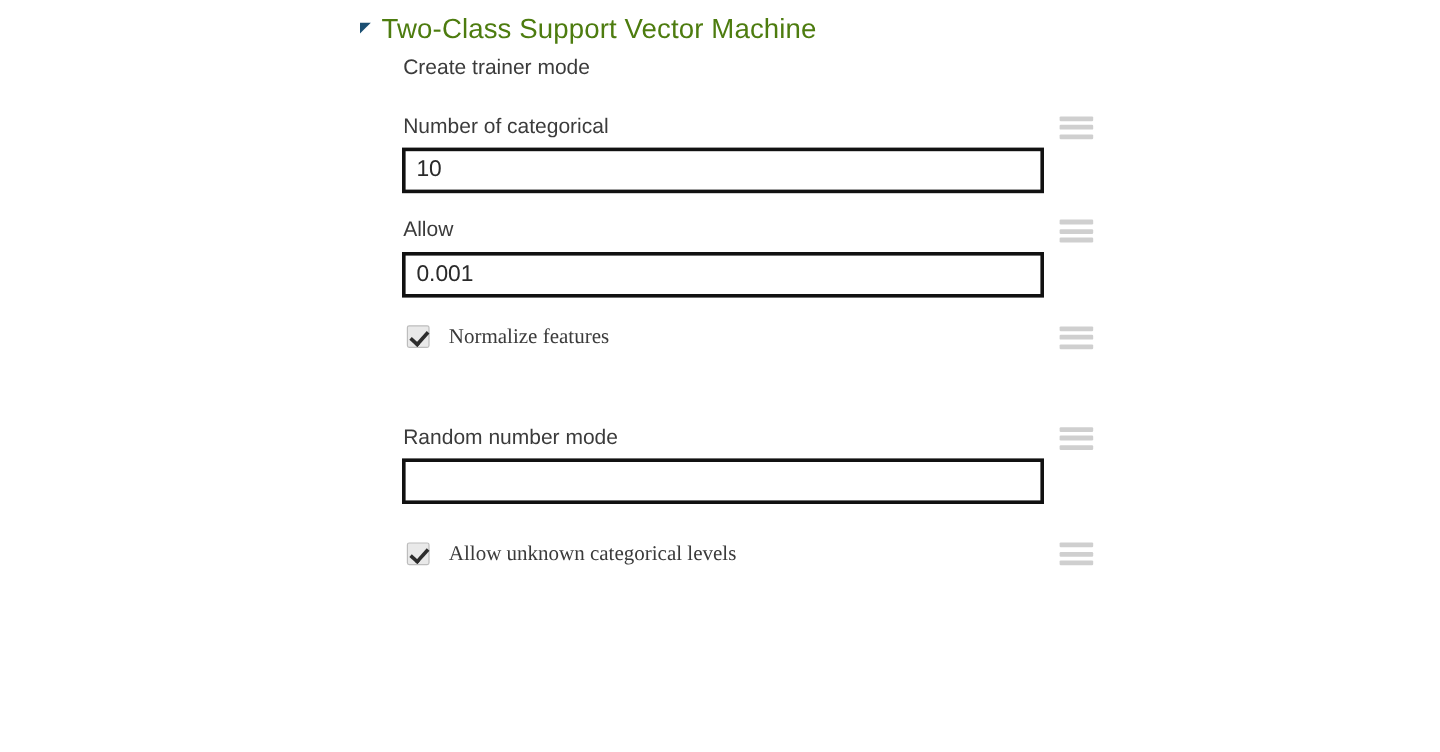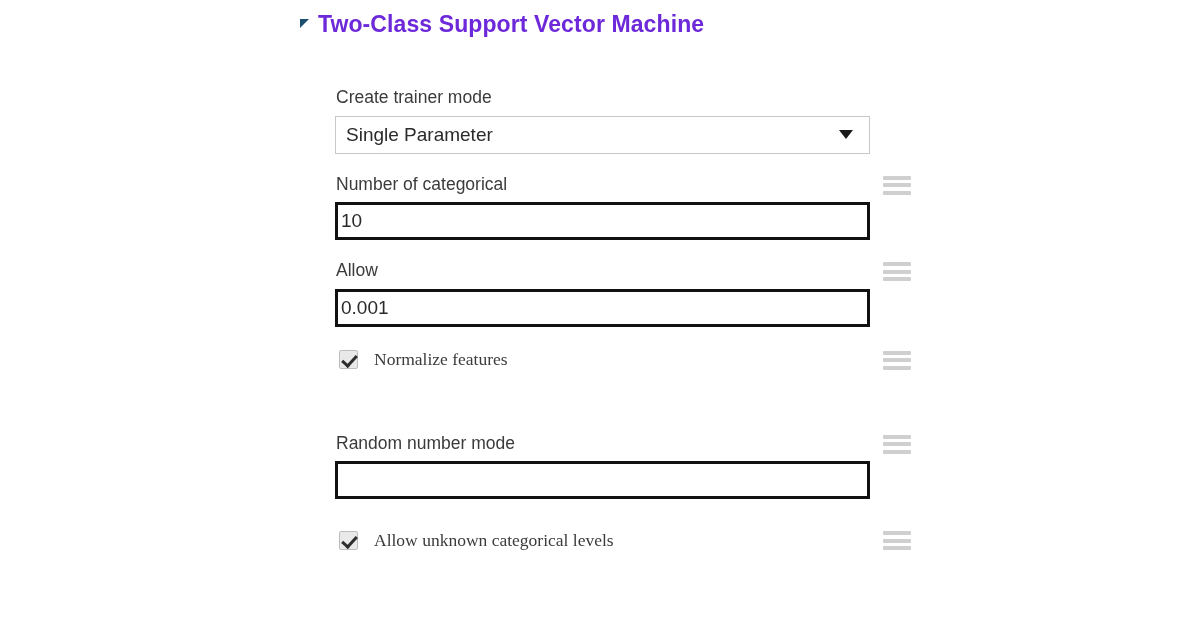--- a/index.html
+++ b/index.html
@@ -30,31 +30,30 @@
   .collapse-triangle {
     width: 0;
     height: 0;
     border-left: 9px solid #1b4f72;
     border-bottom: 9px solid transparent;
     border-top: 0 solid transparent;
     transform: translateY(-1px);
     flex: none;
   }
   .module-title {
-    color: #6d28d9;
+    color: #4d7c0f;
     font-size: 23px;
-    font-weight: 700;
+    font-weight: 400;
     letter-spacing: 0.1px;
     white-space: nowrap;
   }
 
   
   .form-body {
     padding-left: 37px;
-    margin-top: 41px;
   }
 
   .field-row { position: relative; }
 
   .field-label {
     color: #3b3b3b;
     font-size: 17.5px;
     font-weight: 400;
     line-height: 1;
     padding-bottom: 9px;
@@ -111,21 +110,21 @@
     width: 535px;
     height: 38px;
     border: 3px solid #111111;
     background: #ffffff;
     display: flex;
     align-items: center;
   }
   .text-input .value {
     font-size: 19px;
     color: #2a2a2a;
-    padding-left: 3px;
+    padding-left: 9px;
     white-space: nowrap;
   }
 
   
   .check-row {
     position: relative;
     display: flex;
     align-items: center;
     height: 26px;
     font-family: Liberation Serif, serif;
@@ -170,24 +169,20 @@
 
   <div class="module-header">
     <div class="collapse-triangle"></div>
     <div class="module-title">Two-Class Support Vector Machine</div>
   </div>
 
   <div class="form-body">
 
     <div class="field-row">
       <div class="field-label">Create trainer mode</div>
-      <div class="select-box">
-        <div class="select-value">Single Parameter</div>
-        <div class="select-arrow"></div>
-      </div>
     </div>
 
     <div class="gap-lg"></div>
 
     <div class="field-row">
       <div class="field-label">Number of categorical</div>
       <div class="handle" style="top:0">
         <span></span>
         <span></span>
         <span></span>

